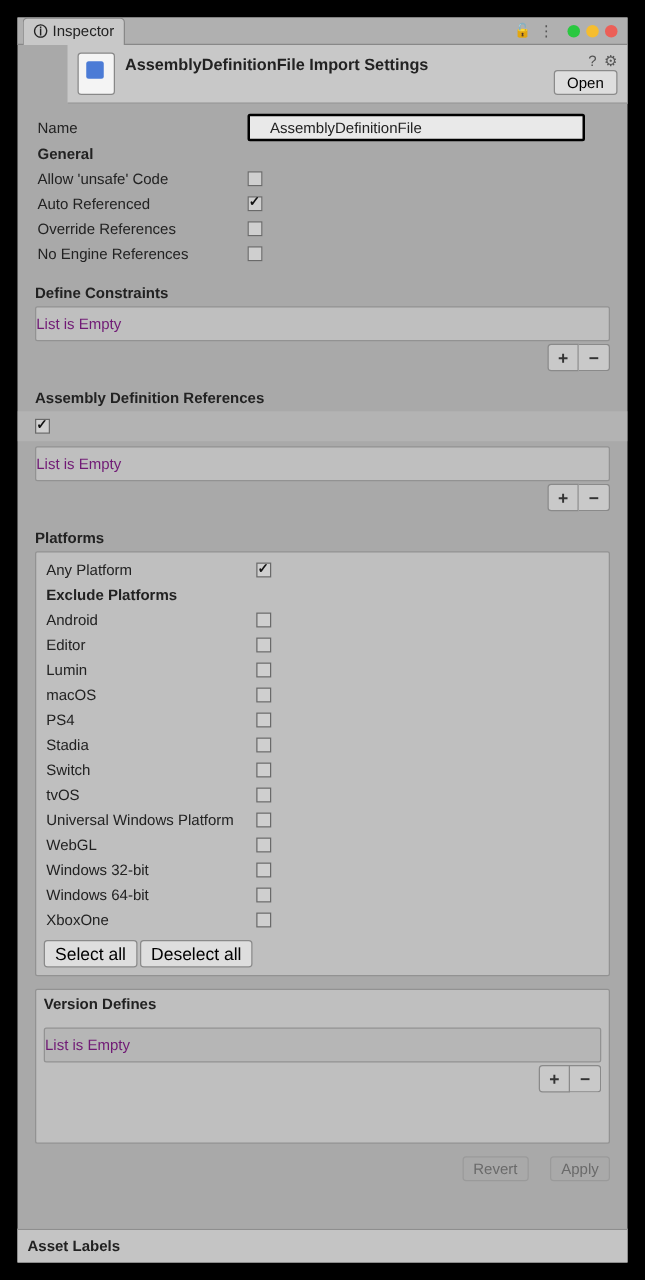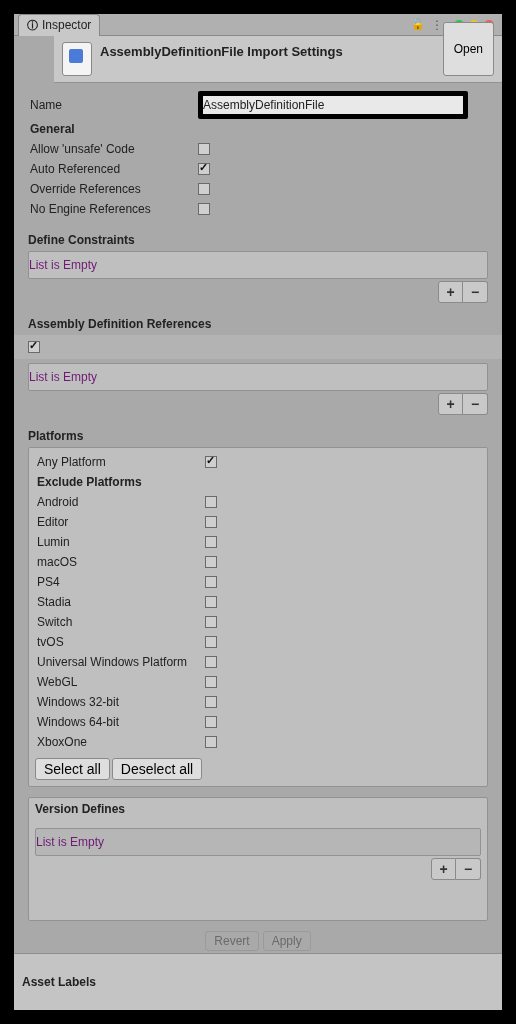--- a/index.html
+++ b/index.html
@@ -15,47 +15,47 @@
 .traffic span { width: 10px; height: 10px; border-radius: 50%; display: block; }
 .tl-g { background: #2ac840; }
 .tl-y { background: #f5bd2f; }
 .tl-r { background: #ec5f57; }
 .header { background: #c8c8c8; border-bottom: 1px solid #929292; padding: 6px 8px 6px 8px; position: relative; margin-left: 40px; }
 .header-top { display: flex; align-items: flex-start; }
 .file-icon { width: 30px; height: 34px; background: #f4f4f4; border: 1px solid #888; border-radius: 3px; margin-right: 8px; position: relative; }
 .file-icon::before { content: ""; position: absolute; left: 6px; top: 6px; width: 14px; height: 14px; background: #4b7bd6; border-radius: 2px; }
 .header-title { font-size: 13px; font-weight: bold; color: #222; flex: 1; padding-top: 2px; }
 .header-icons { display: flex; gap: 6px; align-items: center; color: #555; font-size: 12px; }
-.open-btn { position: absolute; right: 8px; bottom: 6px; background: #dedede; border: 1px solid #8a8a8a; border-radius: 3px; font-size: 12px; padding: 19px 10px; cursor: pointer; }
+.open-btn { position: absolute; right: 8px; bottom: 6px; background: #dedede; border: 1px solid #8a8a8a; border-radius: 3px; font-size: 12px; padding: 2px 10px; cursor: pointer; }
 .content { flex: 1; overflow-y: auto; padding: 8px 14px 4px 14px; font-size: 12px; color: #222; }
 .row { display: flex; align-items: center; min-height: 20px; }
 .lbl { width: 170px; padding-left: 2px; }
-.val input[type=text] { width: 270px; background: #e9e9e9; border: 5px solid #000000; border-radius: 2px; padding: 2px 0; font-size: 12px; color: #222; }
+.val input[type=text] { width: 270px; background: #e9e9e9; border: 2px solid #000000; border-radius: 2px; padding: 2px 16px; font-size: 12px; color: #222; }
 .bold { font-weight: bold; }
 .cb { width: 12px; height: 12px; border: 1px solid #6a6a6a; background: #cfcfcf; display: inline-block; position: relative; cursor: pointer; }
 .cb.checked::after { content: "✓"; position: absolute; left: 0; top: -3px; font-size: 11px; font-weight: bold; color: #111; }
 .section-h { font-weight: bold; margin-top: 14px; margin-bottom: 4px; }
 .listbox { background: #bfbfbf; border: 1px solid #929292; border-radius: 2px; padding: 6px 0; font-size: 12px; color: #701a75; }
 .list-btns { display: flex; justify-content: flex-end; margin-top: 2px; }
 .sqbtn { width: 25px; height: 22px; background: #c9c9c9; border: 1px solid #8a8a8a; display: flex; align-items: center; justify-content: center; font-size: 14px; font-weight: bold; color: #333; cursor: pointer; }
 .sqbtn:first-child { border-top-left-radius: 3px; border-bottom-left-radius: 3px; }
 .sqbtn:last-child { border-top-right-radius: 3px; border-bottom-right-radius: 3px; border-left: none; }
 .darkstrip { background: #b3b3b3; padding: 2px 0; margin: 2px -14px 4px -14px; }
 .darkstrip .row { padding: 0 14px; }
 .platblock { background: #bfbfbf; border: 1px solid #929292; border-radius: 2px; padding: 4px 6px 6px 6px; }
 .platblock .row { min-height: 20px; }
 .platblock .lbl { width: 170px; }
 .pillbtns { display: flex; gap: 2px; margin-top: 6px; }
 .pillbtn { background: #dedede; border: 1px solid #8a8a8a; border-radius: 3px; font-size: 14px; padding: 2px 8px; cursor: pointer; }
 .vdef { background: #bfbfbf; border: 1px solid #929292; border-radius: 2px; padding: 4px 6px 40px 6px; margin-top: 10px; }
 .vdef .listbox { margin-top: 12px; background: #b6b6b6; }
 .vlist-btns { display: flex; justify-content: flex-end; margin-top: 2px; }
-.footer-btns { display: flex; justify-content: center; gap: 4px; margin-top: 10px; margin-bottom: 8px; }
+.footer-btns { display: flex; justify-content: flex-end; gap: 17px; margin-top: 10px; margin-bottom: 8px; }
 .ghostbtn { background: transparent; border: 1px solid #9a9a9a; border-radius: 3px; font-size: 12px; padding: 2px 8px; color: #6a6a6a; cursor: pointer; }
-.asset-labels { background: #c4c4c4; border-top: 1px solid #8e8e8e; padding: 21px 8px; font-weight: bold; font-size: 12px; color: #222; }
+.asset-labels { background: #c4c4c4; border-top: 1px solid #8e8e8e; padding: 6px 8px; font-weight: bold; font-size: 12px; color: #222; }
 </style>
 </head>
 <body>
 
 <div class="window">
   <div class="titlebar">
     <div class="tab">
       <span class="info-icon">ⓘ</span>
       <span>Inspector</span>
     </div>

